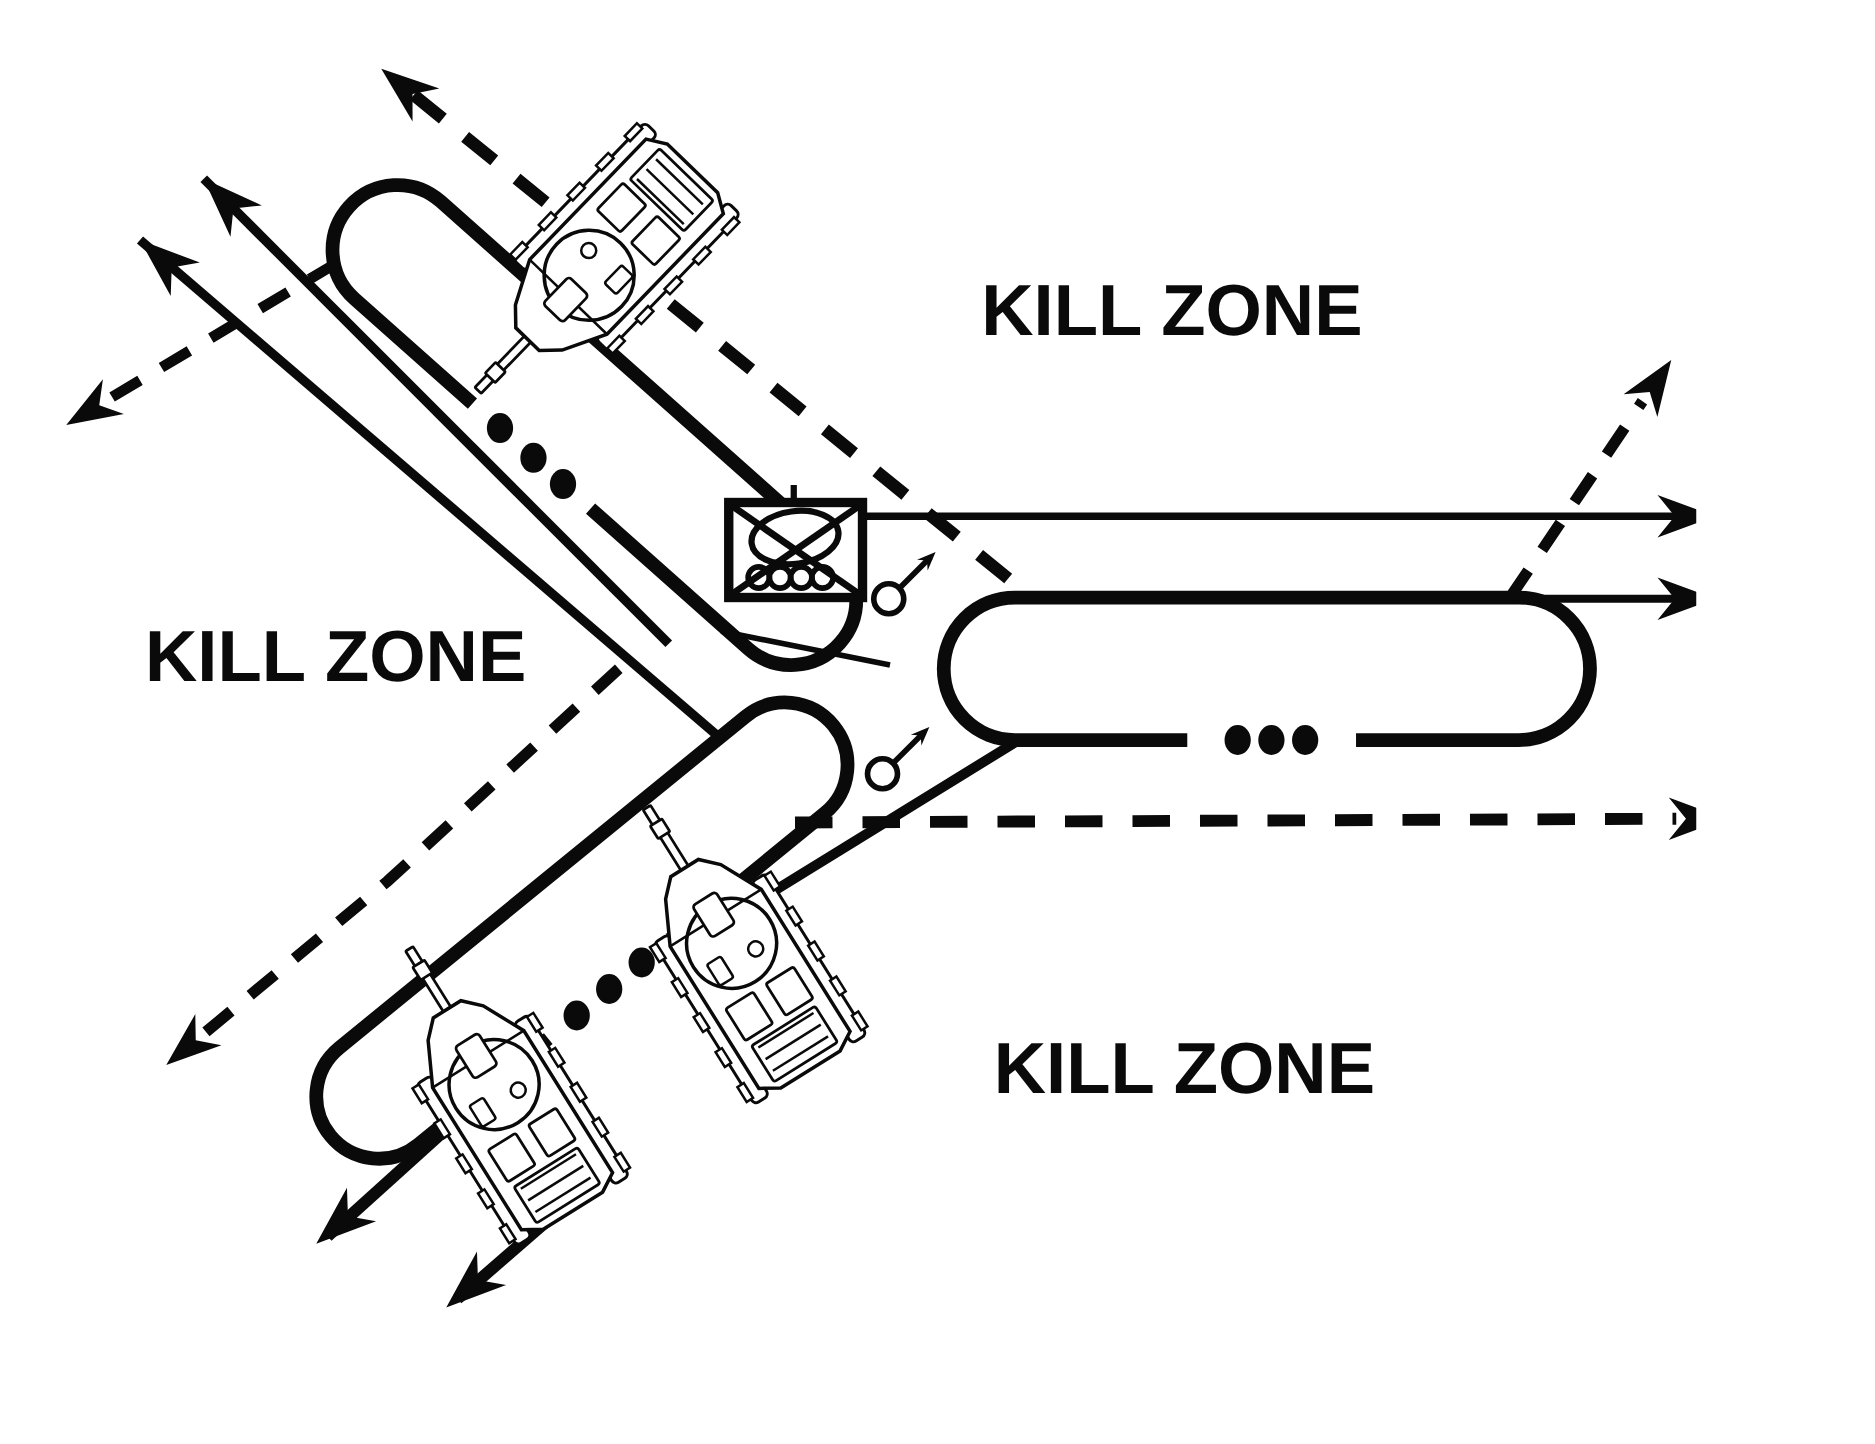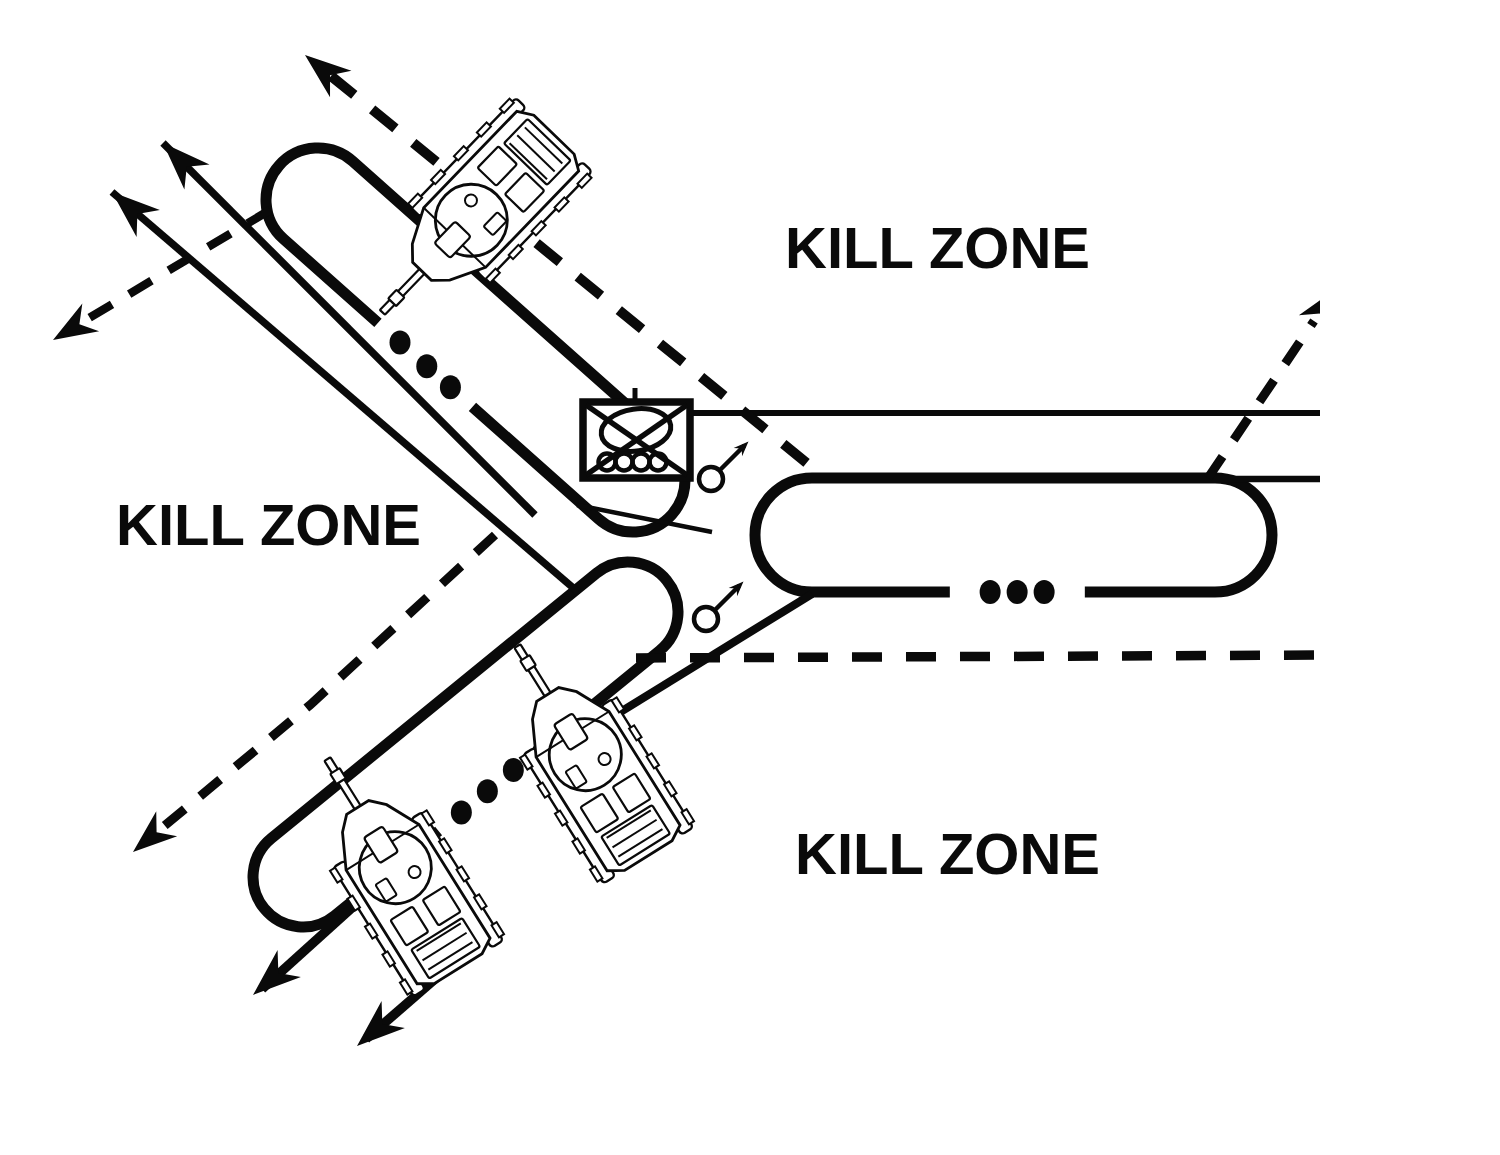--- a/index.html
+++ b/index.html
@@ -1,16 +1,16 @@
 <!DOCTYPE html>
 <html><head>
 <meta charset="utf-8">
 <style>
   html,body{margin:0;padding:0;background:#ffffff;}
-  #stage{position:relative;width:1320px;height:1155px;background:#fff;overflow:hidden;}
+  #stage{position:relative;width:1320px;height:1155px;background:#fff;overflow:hidden;padding-left:37px;}
   svg{position:absolute;left:0;top:0;}
   text.kz{font-family:"Liberation Sans","DejaVu Sans",sans-serif;font-weight:700;fill:#0a0a0a;}
 </style>
 </head>
 <body>
 
 <div id="stage">
   <svg id="art" xmlns="http://www.w3.org/2000/svg" width="1500" height="1155" viewBox="0 0 1500 1155">
       <path d="M 377.9530803808442,322.8652845715503 L 283.4530803808442,238.86528457155032 A 52,52 0 0 1 352.5469196191558,161.13471542844968 L 667.5469196191558,441.1347154284497 A 52,52 0 0 1 598.4530803808442,518.8652845715503 L 472.4530803808442,406.8652845715503" fill="#ffffff" stroke="#0a0a0a" stroke-width="11"></path>
       <ellipse cx="400.0030803808442" cy="342.46528457155034" rx="10.5" ry="12" fill="#0a0a0a"></ellipse>

